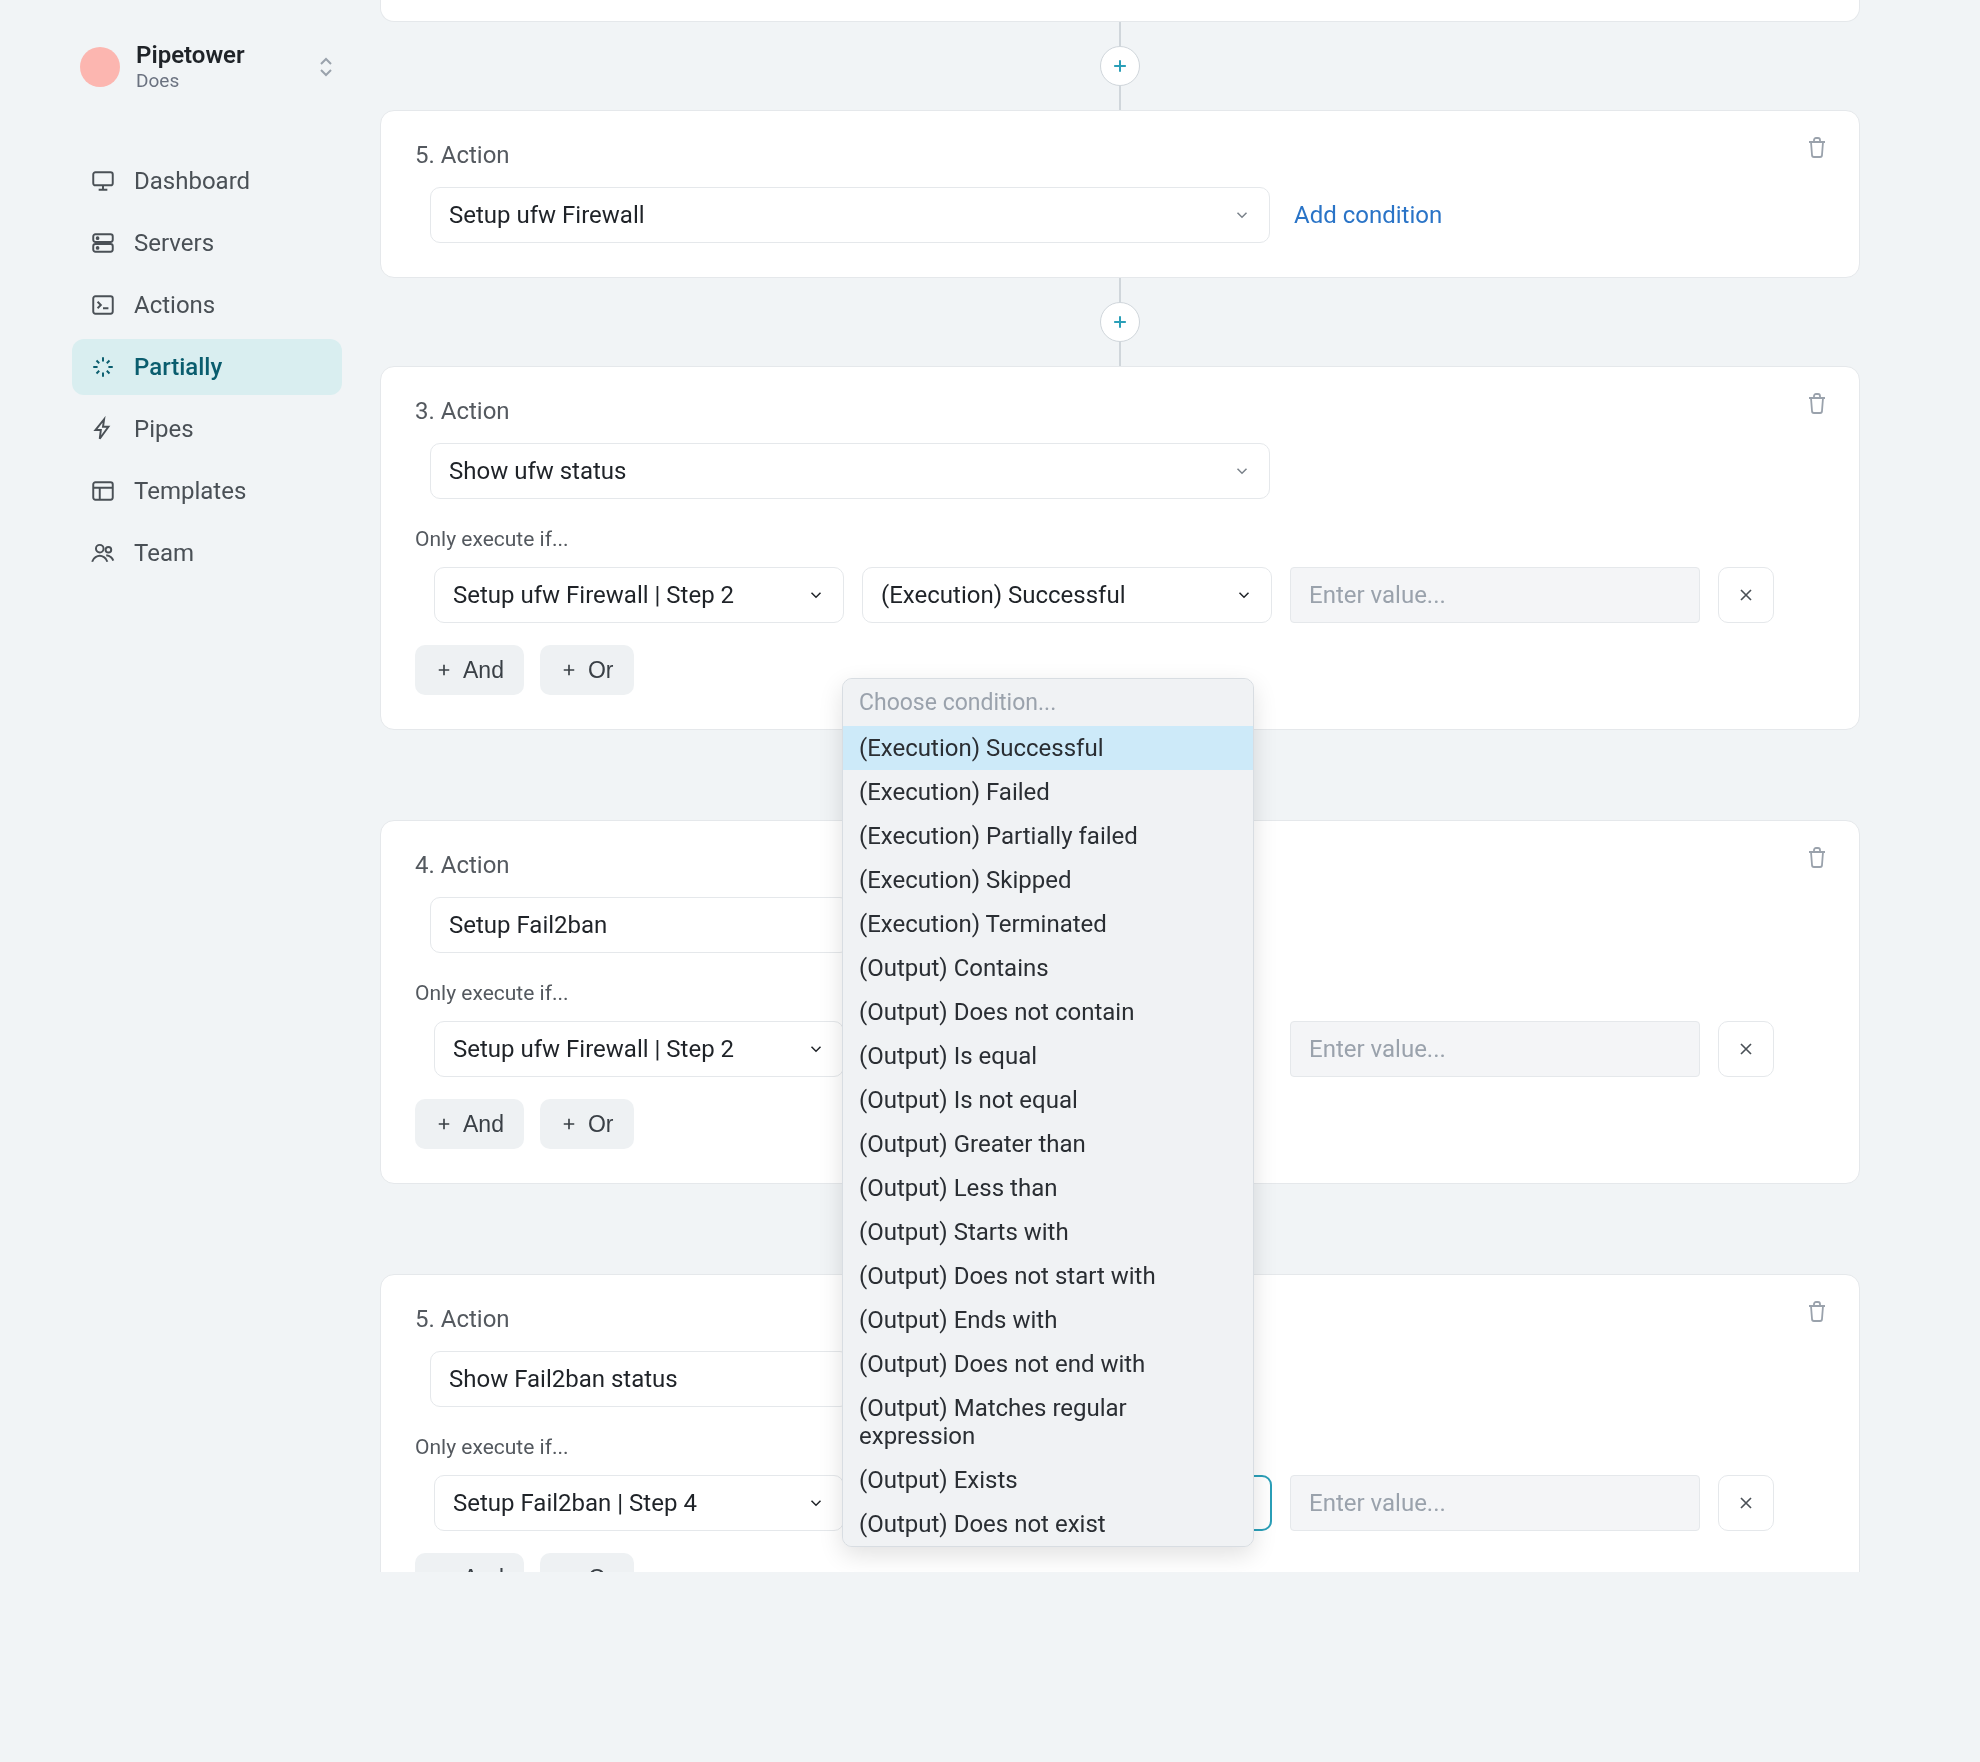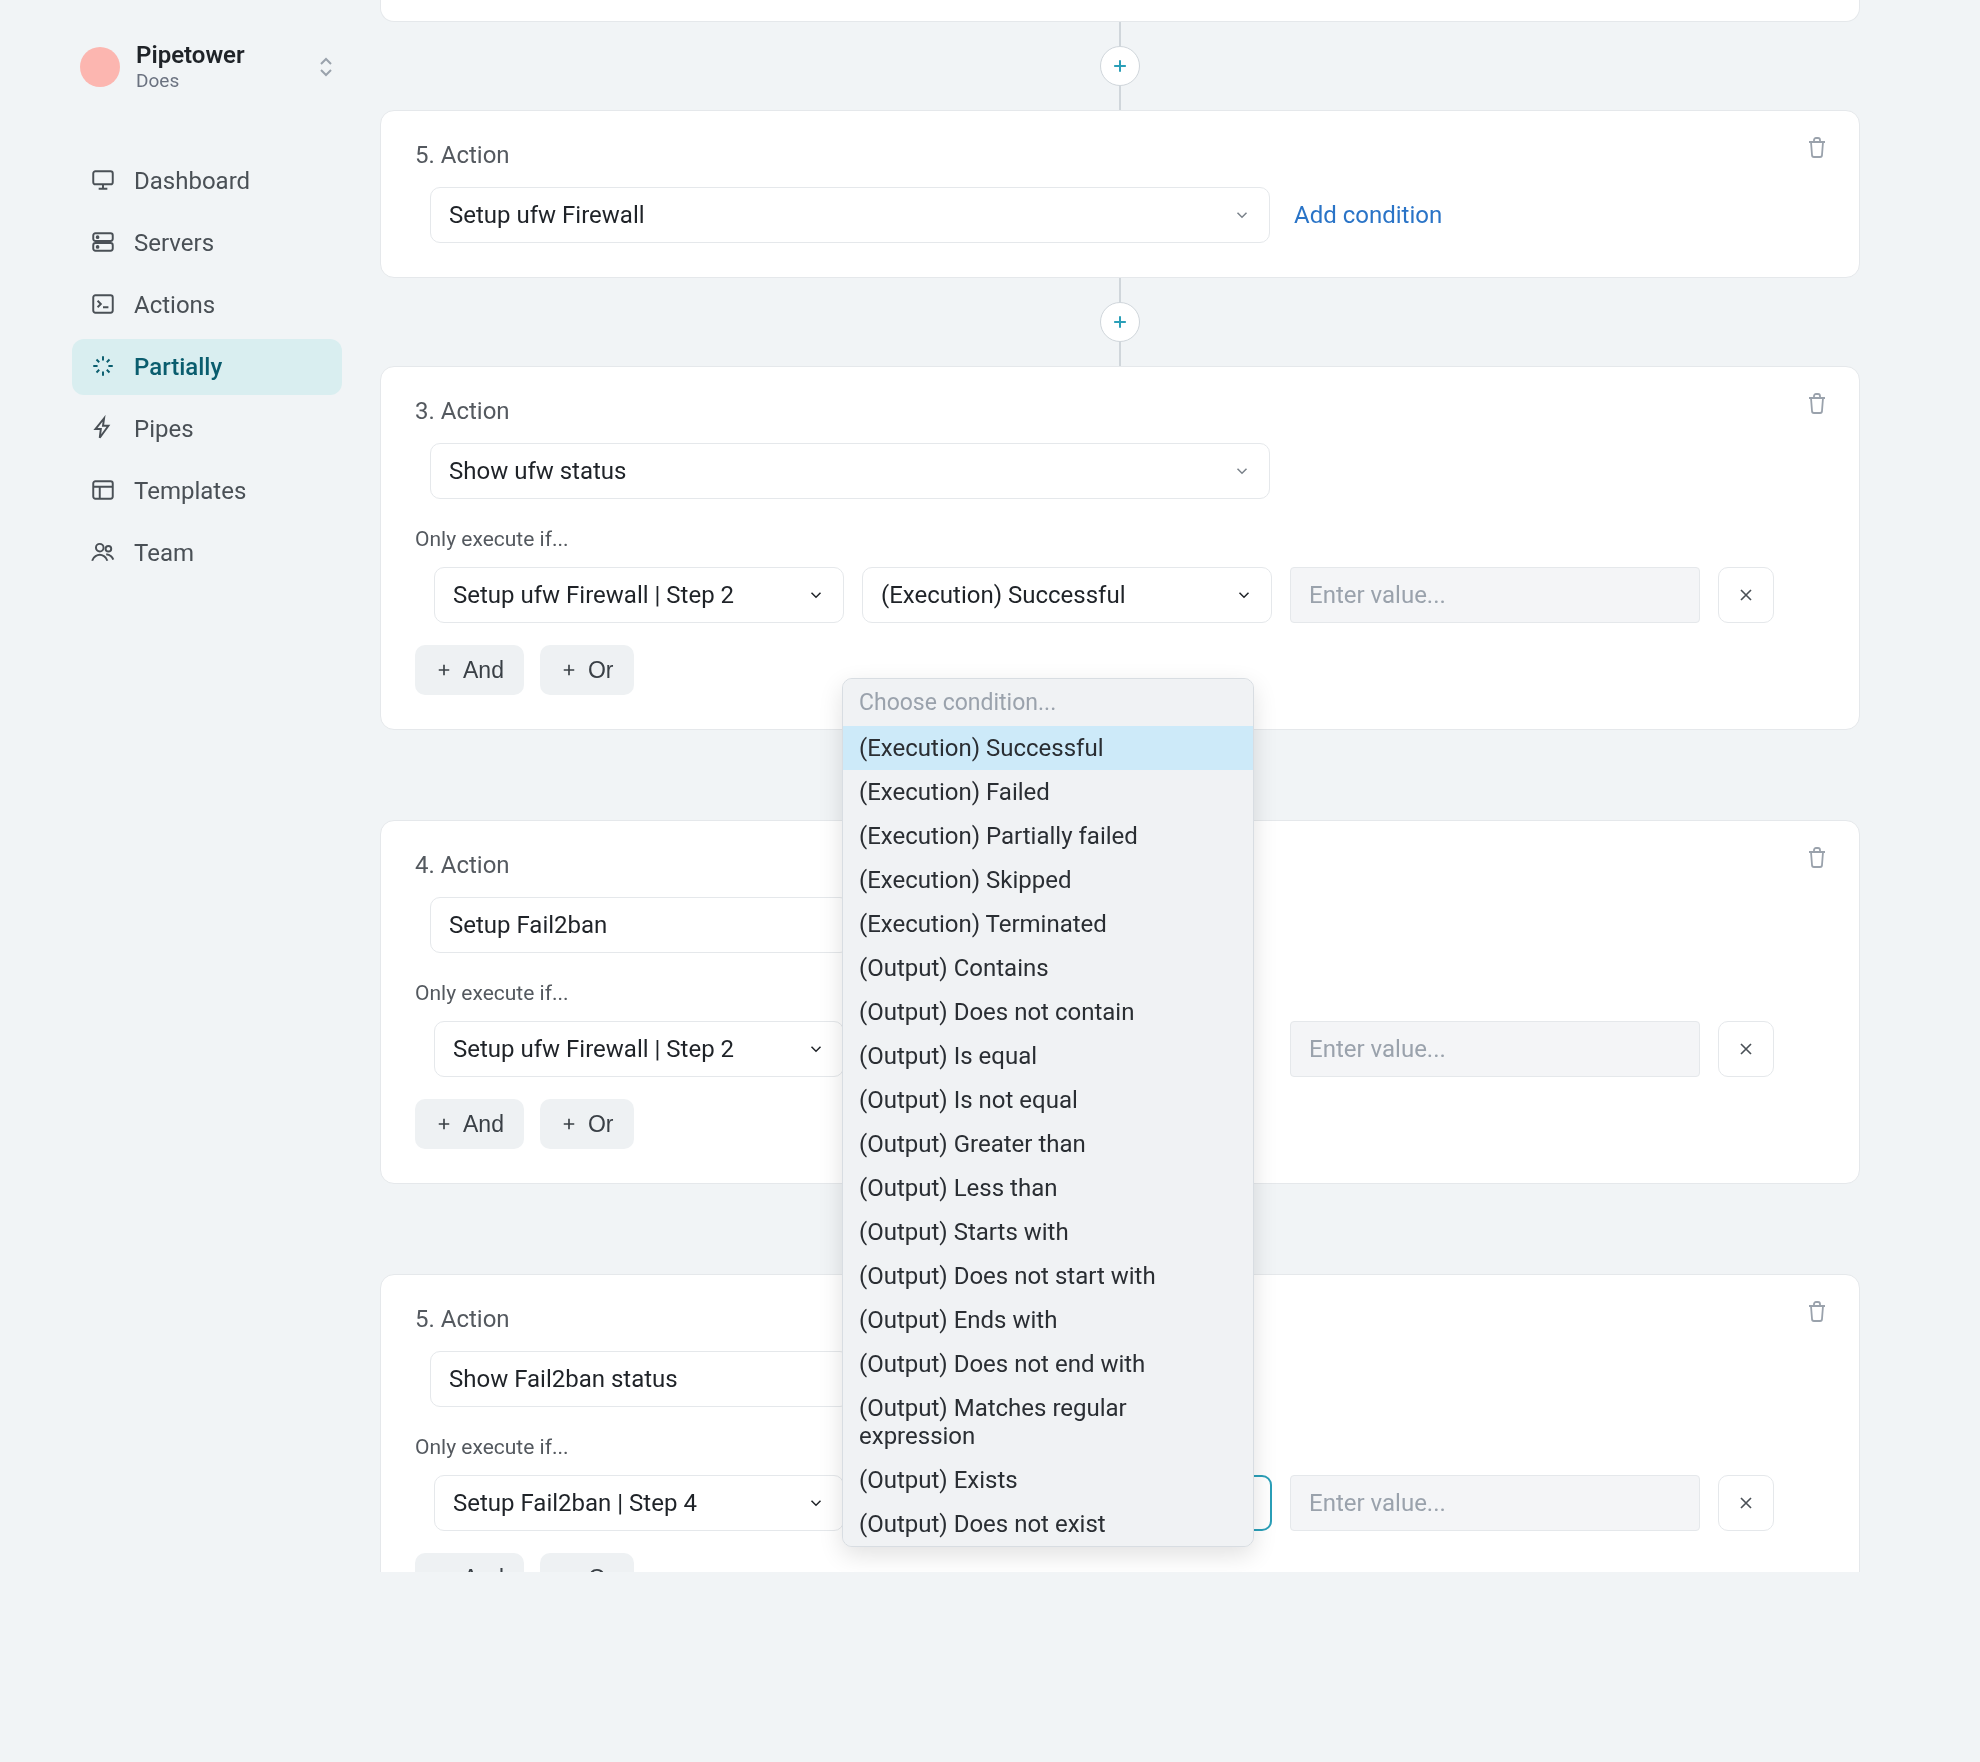--- a/index.html
+++ b/index.html
@@ -55,21 +55,21 @@
     flex: 0 0 auto;
   }
   .org-text { flex: 1 1 auto; line-height: 1.15; }
   .org-name { font-weight: 600; font-size: 24px; }
   .org-role { font-size: 19px; color: var(--text-muted); }
   .org-chevrons { color: #9aa2ac; display: flex; flex-direction: column; gap: -2px; }
   .org-chevrons svg { width: 16px; height: 10px; }
 
   .nav { margin-top: 56px; display: flex; flex-direction: column; gap: 6px; }
   .nav-item {
-    display: flex; align-items: flex-start; gap: 18px;
+    display: flex; align-items: center; gap: 18px;
     padding: 14px 18px;
     border-radius: 12px;
     color: #4a5056;
     font-size: 24px;
     cursor: pointer;
   }
   .nav-item.active {
     background: var(--sidebar-active-bg);
     color: var(--sidebar-active-text);
     font-weight: 500;

